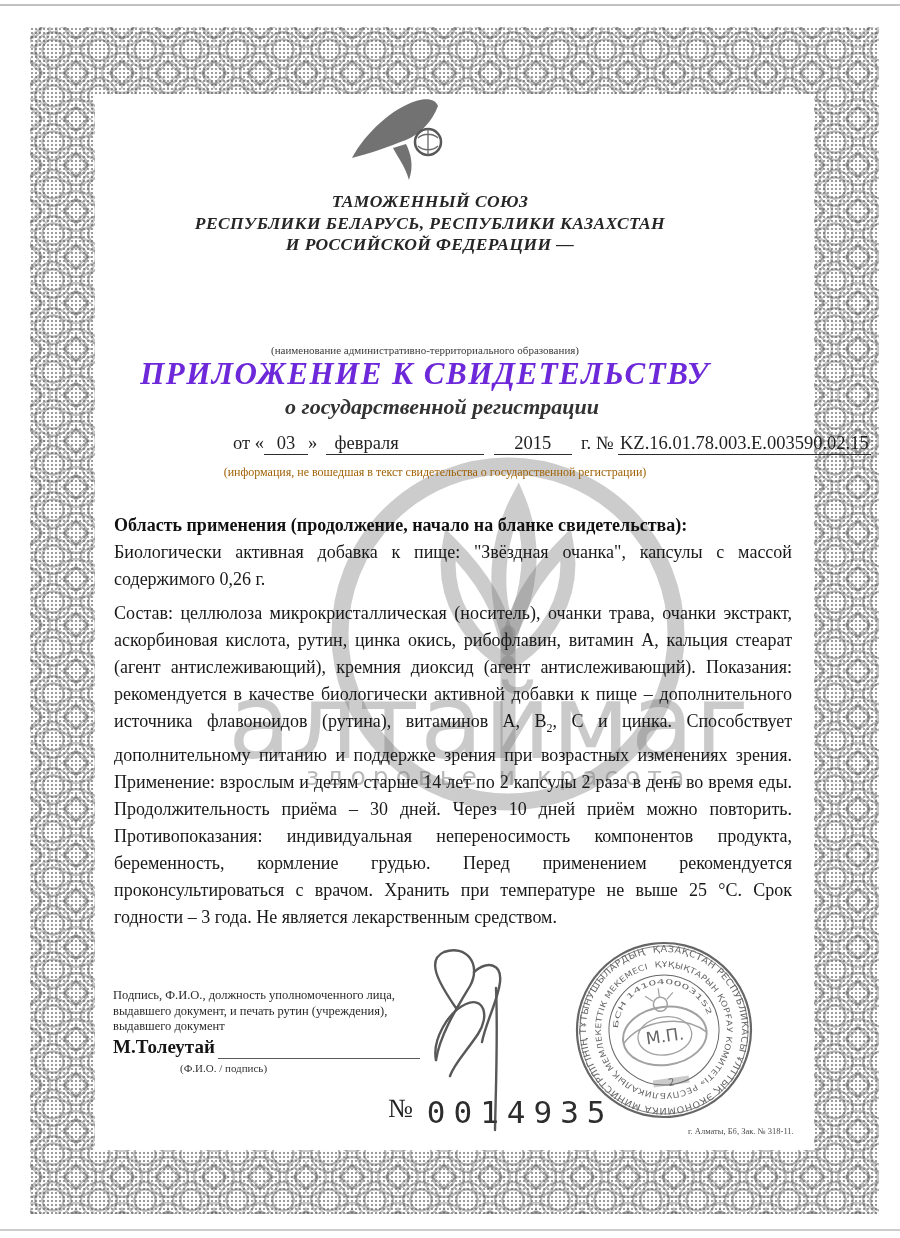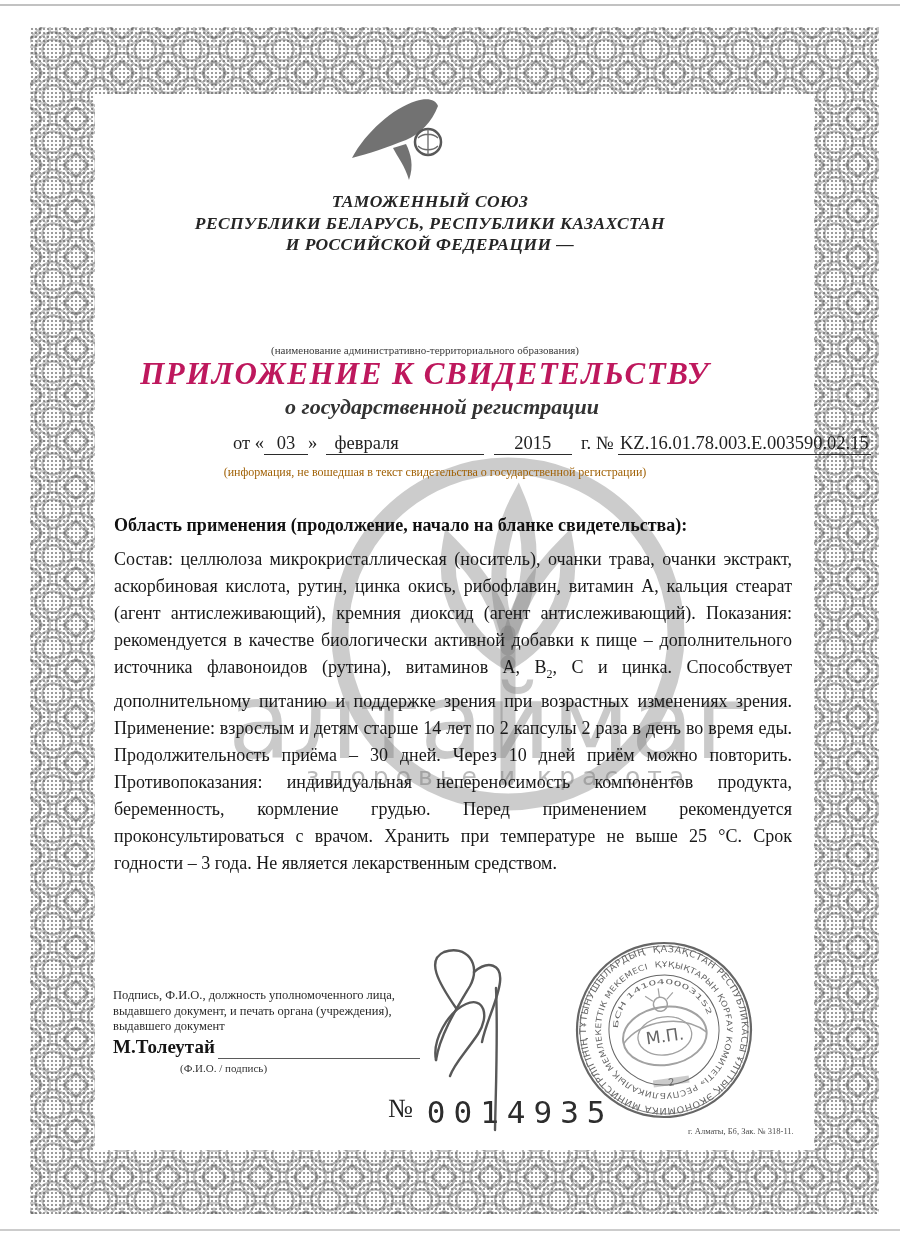--- a/index.html
+++ b/index.html
@@ -26,21 +26,21 @@
   .wm-brand{left:228px;top:662px;font-size:103px;font-weight:normal;letter-spacing:1px;
             color:rgba(122,122,122,.40);white-space:nowrap;}
   .wm-tag{left:306px;top:762px;font-size:25px;letter-spacing:7px;color:rgba(130,130,130,.55);white-space:nowrap;}
   
   .txt{z-index:2;}
   .bird{left:348px;top:96px;width:100px;height:86px;z-index:2;}
   .hdr{left:95px;top:191px;width:670px;text-align:center;font-weight:bold;font-style:italic;
        font-size:17.5px;line-height:21.5px;color:#262626;letter-spacing:.4px;}
   .terr-caption{left:95px;top:344px;width:660px;text-align:center;font-size:11px;color:#3a3a3a;}
   .doc-title{left:75px;top:356px;width:700px;text-align:center;font-size:31px;font-weight:bold;
-             font-style:italic;letter-spacing:1.5px;color:#be185d;}
+             font-style:italic;letter-spacing:1.5px;color:#6d28d9;}
   .doc-subtitle{left:75px;top:394px;width:700px;text-align:center;font-size:22px;font-weight:bold;
                 font-style:italic;color:#333;margin-left:17px;}
   .dateline{left:233px;top:433px;font-size:18.5px;color:#1f1f1f;white-space:nowrap;}
   .u{display:inline-block;border-bottom:1.5px solid #2b2b2b;text-align:center;line-height:1.15;}
   .u-day{min-width:44px;}
   .u-month{min-width:150px;text-align:left;padding-left:8px;}
   .u-year{min-width:78px;}
   .u-num{padding:0 2px;}
   .info-caption{left:95px;top:465px;width:680px;text-align:center;font-size:12px;color:#a16207;}
   .body-block{left:114px;top:512px;width:678px;font-size:18px;line-height:27px;text-align:justify;color:#181818;}
@@ -103,29 +103,30 @@
   <span class="u u-month">февраля</span>&nbsp;
   <span class="u u-year">2015</span>&nbsp;
   <span>г. №</span>&nbsp;<span class="u u-num">KZ.16.01.78.003.E.003590.02.15</span>
 </div>
 
 <div class="abs txt info-caption">(информация, не вошедшая в текст свидетельства о государственной регистрации)</div>
 
 <div class="abs txt body-block">
   <div>
     <span class="scope-heading">Область применения (продолжение, начало на бланке свидетельства):</span><br>
+    <span>Биологически активная добавка к пище: "Звёздная очанка", капсулы с массой содержимого 0,26 г.</span>
   </div>
   <div class="para2">
     <span>Состав: целлюлоза микрокристаллическая (носитель), очанки трава, очанки экстракт, аскорбиновая кислота, рутин, цинка окись, рибофлавин, витамин А, кальция стеарат (агент антислеживающий), кремния диоксид (агент антислеживающий). Показания: рекомендуется в качестве биологически активной добавки к пище – дополнительного источника флавоноидов (рутина), витаминов А, В</span><sub>2</sub><span>, С и цинка. Способствует дополнительному питанию и поддержке зрения при возрастных изменениях зрения. Применение: взрослым и детям старше 14 лет по 2 капсулы 2 раза в день во время еды. Продолжительность приёма – 30 дней. Через 10 дней приём можно повторить. Противопоказания: индивидуальная непереносимость компонентов продукта, беременность, кормление грудью. Перед применением рекомендуется проконсультироваться с врачом. Хранить при температуре не выше 25 °С. Срок годности – 3 года. Не является лекарственным средством.</span>
   </div>
 </div>
 
 <div class="abs txt sig-caption">
   <div>Подпись, Ф.И.О.,  должность уполномоченного лица,</div>
-  <div>выдавшего документ, и печать органа (учреждения),</div>
+  <div>выдавшего документ, и печать рутин (учреждения),</div>
   <div>выдавшего документ</div>
 </div>
 <div class="abs txt sig-name">М.Толеутай</div>
 <div class="abs txt sig-rule"></div>
 <div class="abs txt sig-fio">(Ф.И.О. / подпись)</div>
 
 <svg class="abs sig-svg" viewBox="0 0 200 192">
   <g fill="none" stroke="#3c3c3c" stroke-width="2.4" stroke-linecap="round" opacity=".85">
     <path d="M78,66 C60,40 48,18 66,10 C88,2 104,22 92,44 C80,64 62,92 58,118"></path>
     <path d="M58,118 C54,98 70,70 88,62 C106,54 112,74 100,92 C88,110 76,122 72,134"></path>

